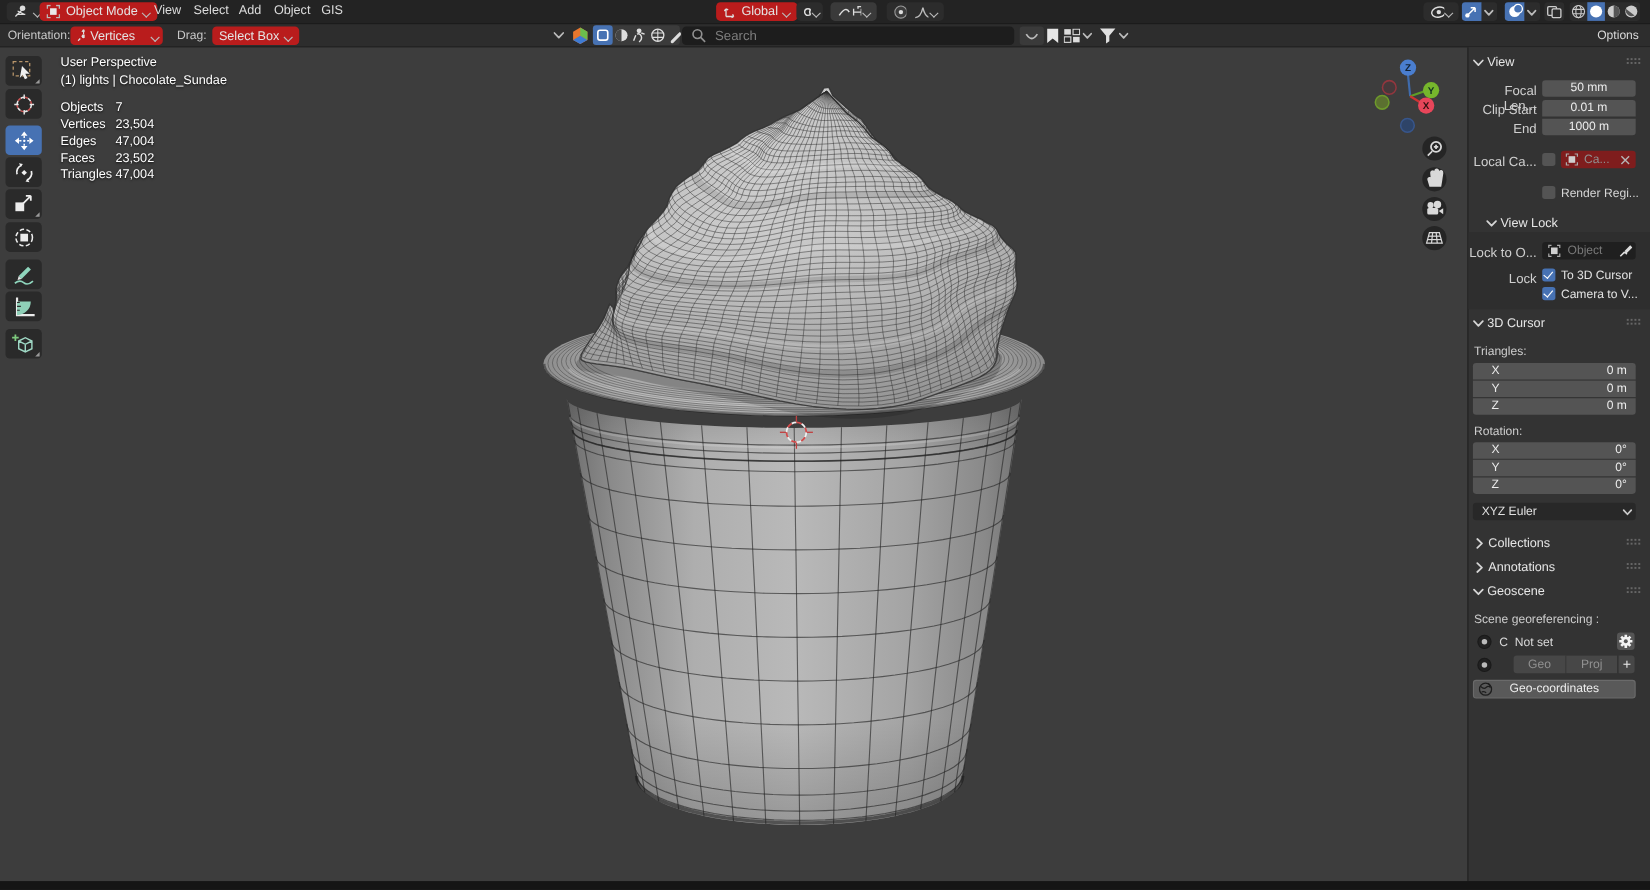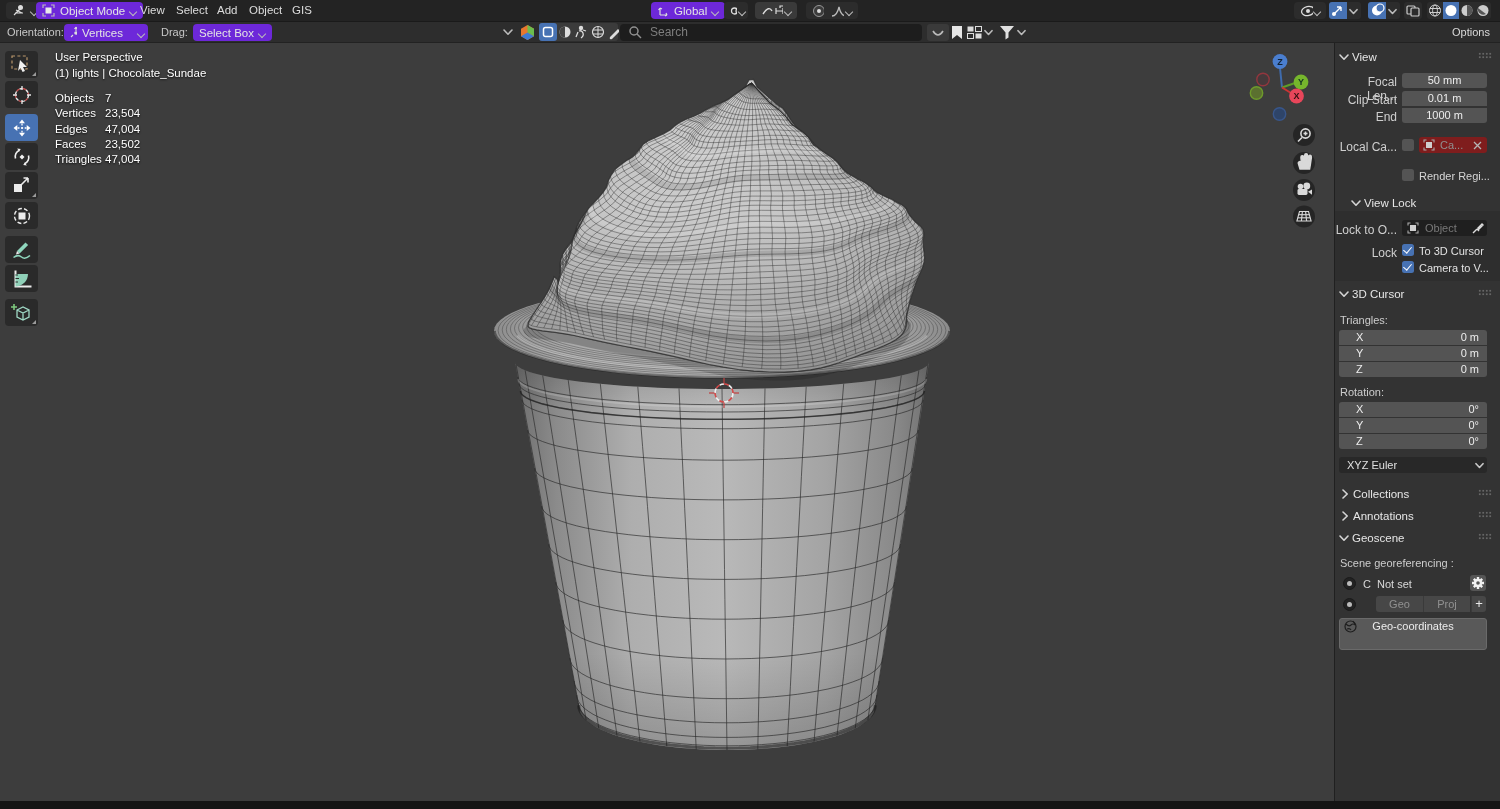--- a/index.html
+++ b/index.html
@@ -1,21 +1,21 @@
 <!DOCTYPE html>
 <html><head><meta charset="utf-8"><style>
 *{margin:0;padding:0;box-sizing:border-box}
 html,body{width:1500px;height:809px;overflow:hidden;background:#3d3d3d;
  font-family:"Liberation Sans",sans-serif;-webkit-font-smoothing:antialiased}
 .abs{position:absolute}
 #row1{left:0;top:0;width:1500px;height:21px;background:#232323;z-index:5}
 #row2{left:0;top:21px;width:1500px;height:22px;background:#2d2d2d;border-top:1px solid #1a1a1a;border-bottom:1px solid #222;z-index:5}
 .menu{color:#dcdcdc;font-size:11.5px;line-height:21px;position:absolute;top:0}
 .lbl2{color:#c8c8c8;font-size:11px;line-height:22px;position:absolute;top:21px;white-space:nowrap}
-.btn-dd{position:absolute;background:#6d28d9;border-radius:4px;color:#e4e4e4;font-size:11.5px;display:flex;align-items:center;padding:0 6px;gap:5px;white-space:nowrap}
+.btn-dd{position:absolute;background:#b91c1c;border-radius:4px;color:#e4e4e4;font-size:11.5px;display:flex;align-items:center;padding:0 6px;gap:5px;white-space:nowrap}
 .chev{width:7px;height:7px;display:inline-block;position:relative}
 .chev:after{content:"";position:absolute;left:0;top:0;width:5px;height:5px;border-right:1.4px solid #bbb;border-bottom:1.4px solid #bbb;transform:rotate(45deg)}
 #bottomstrip{left:0;top:801px;width:1500px;height:8px;background:#151515;z-index:6}
 
 .tool{position:absolute;left:5px;width:33px;height:27px;background:rgba(40,40,40,0.9);border-radius:4px;z-index:4;display:flex;align-items:center;justify-content:center}
 .tool.sel{background:#4772b3}
 
 .ovl{position:absolute;color:#fff;font-size:11.5px;z-index:3;text-shadow:0 1px 2px rgba(0,0,0,0.8)}
 
 #rpanel{left:1334px;top:43px;width:166px;height:758px;background:#333333;border-left:1px solid #202020;z-index:5;color:#d4d4d4;font-size:11px}
@@ -614,20 +614,20 @@
           </g>
         </g>
         <circle cx="8" cy="8" r="1.8" fill="#555"></circle>
       </svg>
     </div>
 <div class="rp" style="left:8px;top:555px;width:13px;height:13px;border-radius:50%;background:#222;border:1px solid #1a1a1a"></div>
 <div class="rp" style="left:12px;top:559px;width:5px;height:5px;border-radius:50%;background:#bbb"></div>
 <div class="rp" style="left:41px;top:553px;width:47px;height:16px;background:#474747;border-radius:3px 0 0 3px;color:#919191;text-align:center;line-height:16px">Geo</div>
 <div class="rp" style="left:88px;top:553px;width:47px;height:16px;background:#474747;border-left:1px solid #3a3a3a;color:#919191;text-align:center;line-height:16px">Proj</div>
 <div class="rp" style="left:136px;top:553px;width:15px;height:16px;background:#474747;border-left:1px solid #3a3a3a;border-radius:0 3px 3px 0;color:#e8e8e8;text-align:center;line-height:15px;font-size:13px">+</div>
-<div class="rp" style="left:4px;top:575px;width:148px;height:32px;background:#595959;border-radius:3px;border:1px solid #6a6a6a">
+<div class="rp" style="left:4px;top:575px;width:148px;height:17px;background:#595959;border-radius:3px;border:1px solid #6a6a6a">
       <svg class="ic" width="13" height="13" style="position:absolute;left:4px;top:1px">
         <circle cx="6.5" cy="6.5" r="5.5" fill="none" stroke="#1e1e1e" stroke-width="1.2"></circle>
         <path d="M2 4 q3 3 5 1 q2 -2 4 0 M3 9 q3 -1 4 1 M9 1 l2 3" stroke="#1e1e1e" stroke-width="1.1" fill="none"></path>
       </svg>
       <div style="text-align:center;line-height:15px;color:#ececec">Geo-coordinates</div>
     </div>
 </div>
 <div id="bottomstrip" class="abs"></div>
 </body></html>

